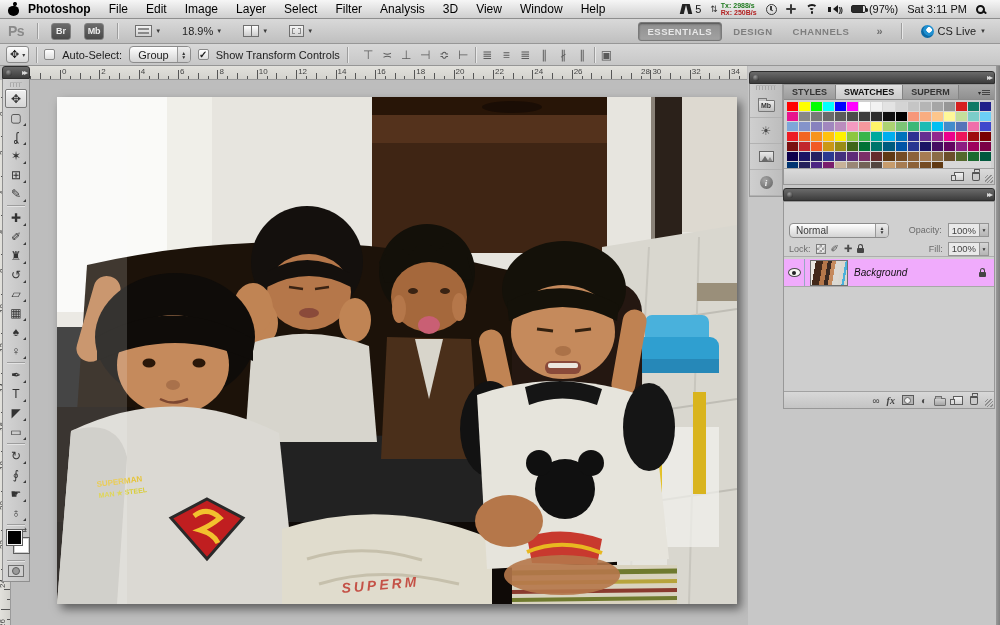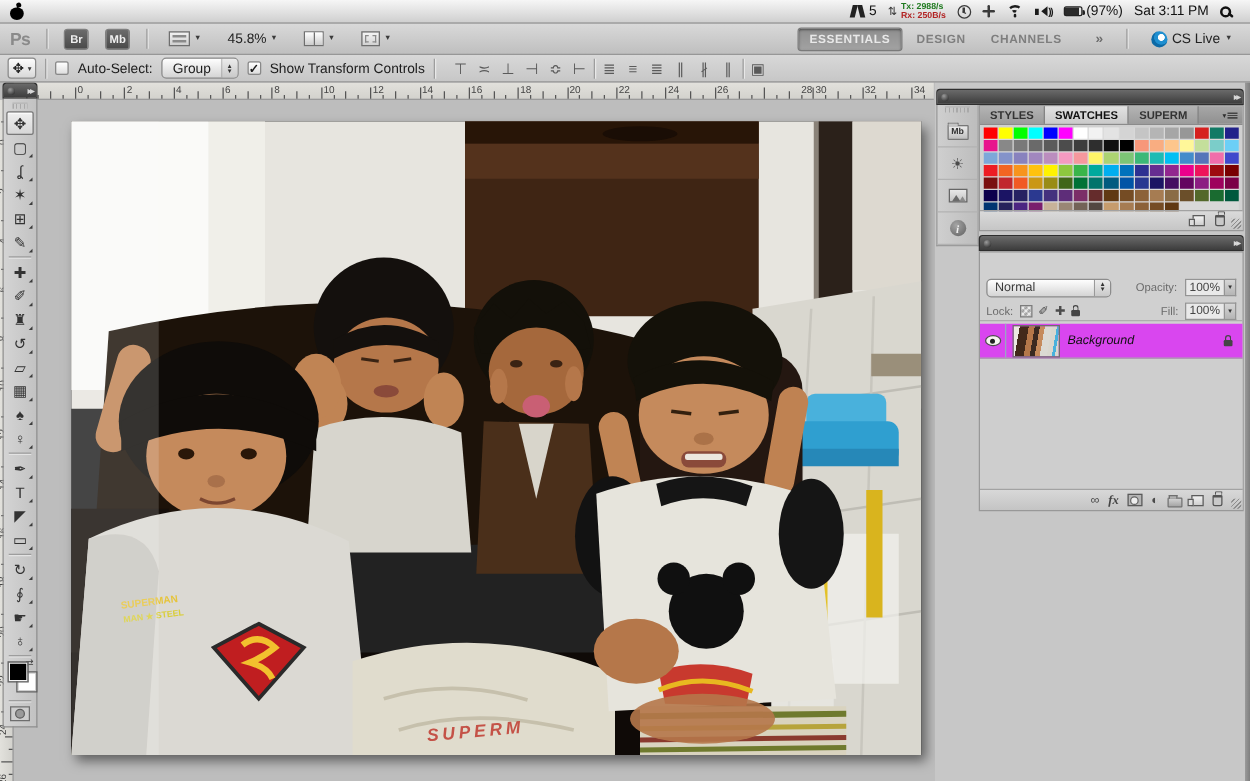--- a/index.html
+++ b/index.html
@@ -140,40 +140,54 @@
 .valwrap{display:flex;align-items:center;height:14px}
 .valbox{min-width:32px;height:14px;background:#e9e9e9;border:1px solid #949494;font-size:9.5px;color:#444;display:flex;align-items:center;justify-content:center;padding:0 3px}
 .valbtn{width:9px;height:14px;background:linear-gradient(#d6d6d6,#b5b5b5);border:1px solid #949494;border-left:none;font-size:5px;color:#333;display:flex;align-items:center;justify-content:center}
 .lockrow{position:absolute;left:0;right:0;top:39px;height:16px;display:flex;align-items:center;padding:0 5px;gap:5px;border-bottom:1px solid #adadad}
 .ic-checker{width:10px;height:10px;border:1px solid #7c7c7c;background-image:linear-gradient(45deg,#9c9c9c 25%,transparent 25% 75%,#9c9c9c 75%),linear-gradient(45deg,#9c9c9c 25%,#eaeaea 25% 75%,#9c9c9c 75%);background-size:5px 5px;background-position:0 0,2.5px 2.5px}
 .lk{font-size:10px;color:#4c4c4c}
 .ic-lock{width:7px;height:5px;background:#454545;border-radius:1px;position:relative;margin-top:4px}
 .ic-lock:before{content:"";position:absolute;top:-4px;left:1px;width:3px;height:4px;border:1.3px solid #454545;border-bottom:none;border-radius:2.5px 2.5px 0 0}
 #layerlist{position:absolute;left:0;right:0;top:57px;bottom:17px;background:#cecece}
 .layer-row{height:28px;display:flex;align-items:center;border-bottom:1px solid #a8a8a8}
-.layer-row.selected{background:#d946ef}
+.layer-row.selected{background:#f0abfc}
 .eyecell{width:21px;align-self:stretch;display:flex;align-items:center;justify-content:center;border-right:1px solid #97a9c2}
 .ic-eye{width:13px;height:9px;background:#f7f5f1;border:1px solid #4c4c4c;border-radius:50%;position:relative}
 .ic-eye:before{content:"";position:absolute;left:3.5px;top:1.5px;width:4px;height:4px;background:#222;border-radius:50%}
 .thumb{width:38px;height:26px;border:1px solid #6f6f6f;margin:0 6px 0 5px;background:
  linear-gradient(100deg,#ece9e2 0 12%,#43291a 12% 30%,#b5774a 30% 42%,#3a2921 42% 52%,#c58a5c 52% 62%,#dbd9d3 62% 76%,#d9d7cf 76% 86%,#49b1dc 86% 92%,#d9d7cf 92%)}
 .lname{font-size:10px;font-style:italic;color:#111}
 .layer-lock{margin-left:auto;margin-right:8px}
 .pbottom2{position:absolute;left:0;right:0;bottom:0;height:17px;background:linear-gradient(#d8d8d8,#c4c4c4);border-top:1px solid #a2a2a2;display:flex;align-items:center;justify-content:flex-end;gap:7px;padding-right:16px;font-size:10px;color:#4a4a4a}
 .ic-fx{font-family:"Liberation Serif",serif;font-style:italic;font-weight:bold;font-size:10px;color:#444}
 .ic-masksq{width:12px;height:10px;border:1px solid #5a5a5a;background:#b5b5b5;display:flex;align-items:center;justify-content:center}
 .ic-masksq:before{content:"";width:5px;height:5px;border-radius:50%;background:#eee;border:1px solid #666}
 .ic-folder{width:12px;height:8px;background:linear-gradient(#d2d2d2,#a5a5a5);border:1px solid #6f6f6f;border-radius:1px;position:relative;margin-top:3px}
 .ic-folder:before{content:"";position:absolute;top:-3px;left:0;width:5px;height:2px;background:#b0b0b0;border:1px solid #6f6f6f;border-bottom:none}
 </style>
 </head>
 <body>
 
 <div id="menubar">
   <span class="ic-apple"></span>
+  <div id="menus" style="display:flex">
+      <div class="menu-item app">Photoshop</div>
+      <div class="menu-item">File</div>
+      <div class="menu-item">Edit</div>
+      <div class="menu-item">Image</div>
+      <div class="menu-item">Layer</div>
+      <div class="menu-item">Select</div>
+      <div class="menu-item">Filter</div>
+      <div class="menu-item">Analysis</div>
+      <div class="menu-item">3D</div>
+      <div class="menu-item">View</div>
+      <div class="menu-item">Window</div>
+      <div class="menu-item">Help</div>
+    </div>
   <div id="mb-status">
     <span class="st">
         <span class="ic-adobe"></span>
         <span>5</span>
       </span>
     <span class="st">
       <span class="ic-updown">⇅</span>
       <span class="txrx">
         <span class="tx"><span>Tx:</span> <span>2988/s</span></span>
         <span class="rx"><span>Rx:</span> <span>250B/s</span></span>
@@ -206,21 +220,21 @@
   <span class="ps-logo">Ps</span>
   <span class="vsep"></span>
   <span class="sq-btn">Br</span>
   <span class="sq-btn">Mb</span>
   <span class="vsep"></span>
   <span class="bar-btn">
       <span class="ic-viewextra"></span>
       <span class="ddown">▼</span>
     </span>
   <span class="bar-btn">
-      <span class="zoom-text">45.8%</span>
+      <span class="zoom-text">18.9%</span>
       <span class="ddown">▼</span>
     </span>
   <span class="bar-btn">
       <span class="ic-arrange">
         <i></i>
         <i></i>
       </span>
       <span class="ddown">▼</span>
     </span>
   <span class="bar-btn">

